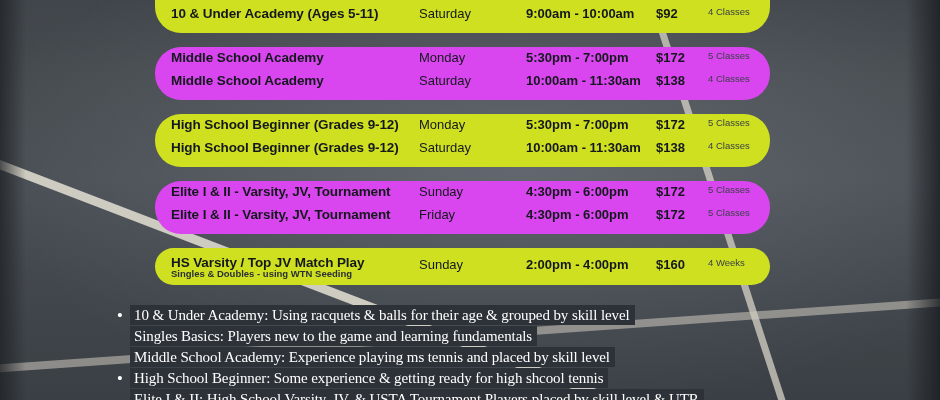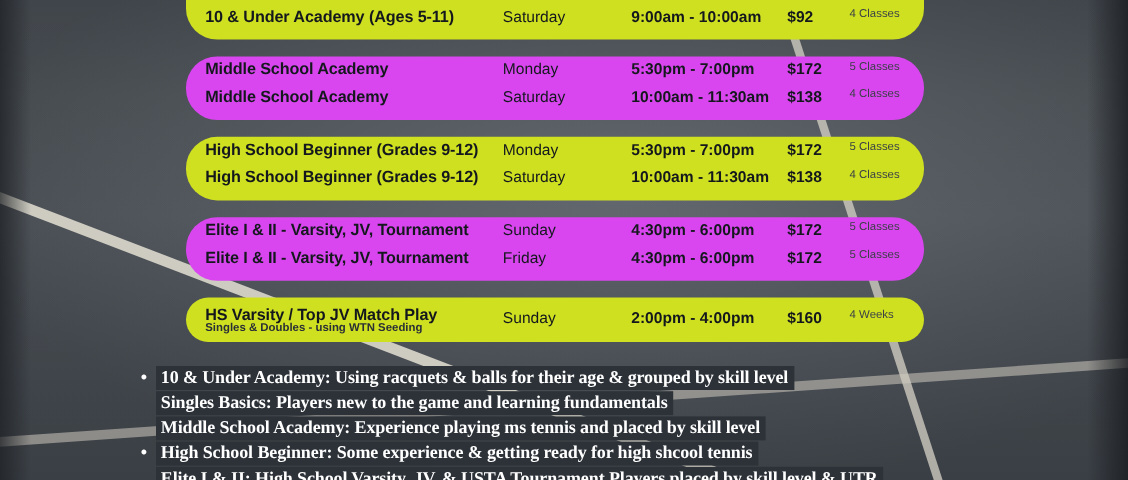--- a/index.html
+++ b/index.html
@@ -153,21 +153,21 @@
     width: 20px;
     flex: none;
     text-align: center;
   }
   .bullet.hidden { visibility: hidden; }
   .note-text {
     display: inline-block;
     background: #2d3239;
     color: #ffffff;
     font-family: "Liberation Serif", serif;
-    font-weight: bold;
+    font-weight: normal;
     font-size: 15px;
     line-height: 20px;
     padding: 0 5px 0 4px;
     letter-spacing: -0.1px;
   }
 </style>
 </head>
 <body>
 
 <div class="bg">

